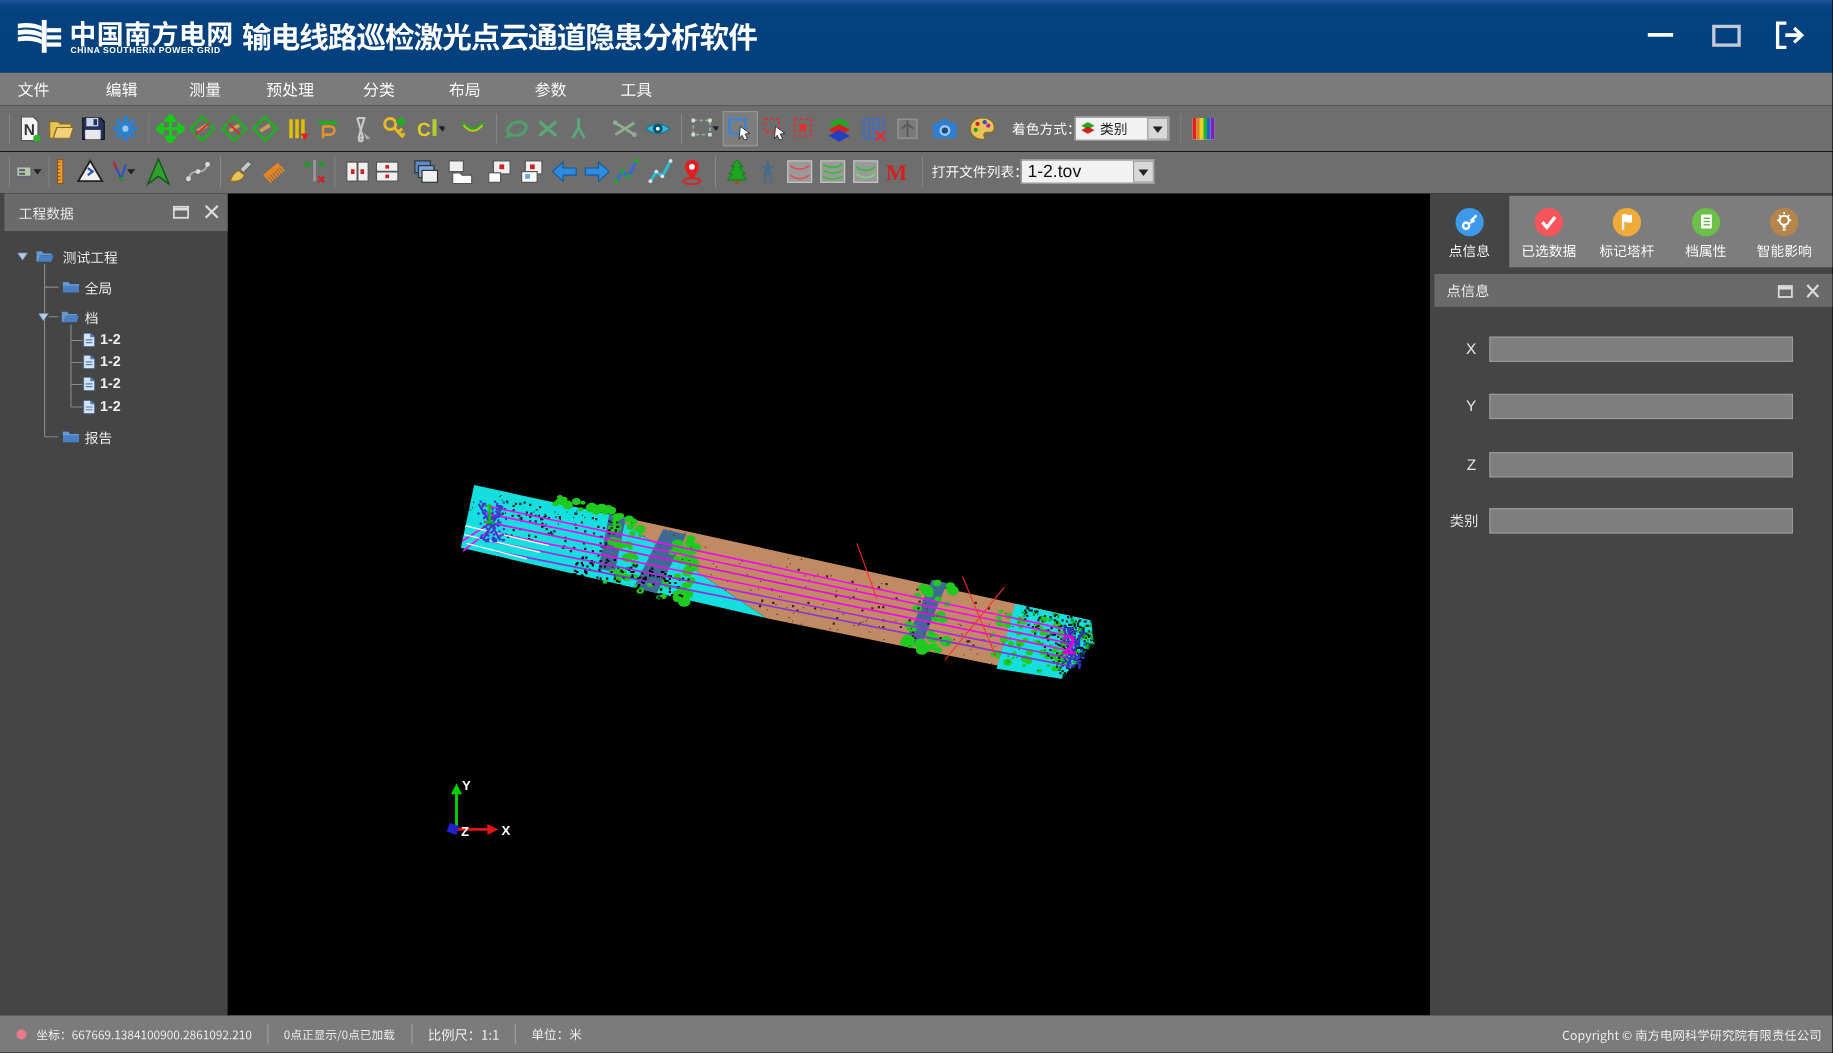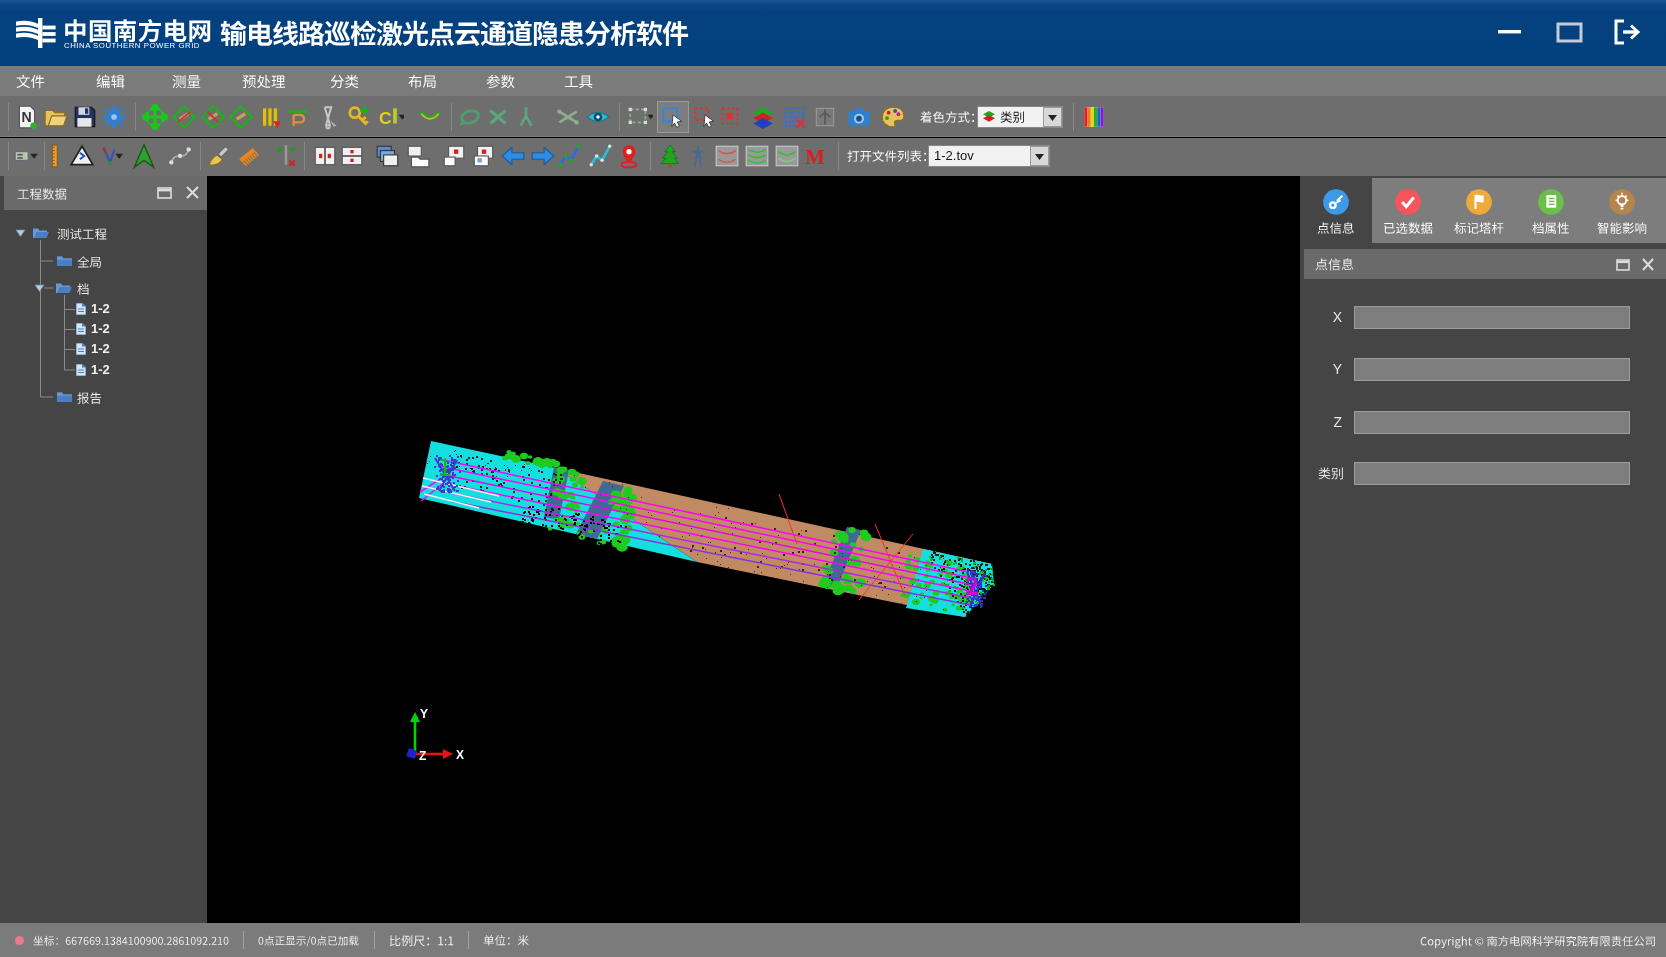--- a/index.html
+++ b/index.html
@@ -16,21 +16,21 @@
 <rect x="26.4" y="7.6" width="13.2" height="3.8"></rect>
 <rect x="26.4" y="14.1" width="13.2" height="3.8"></rect>
 <rect x="26.4" y="20.6" width="13.2" height="3.8"></rect>
 </g>
 </svg>
 <svg style="position:absolute;left:63px;top:13px;overflow:visible" width="151" height="37">
     <g transform="translate(0,27.0)">
       <path d="M10.6 -20.8V-16.6H2.2V-4.1H5.1V-5.5H10.6V2.2H13.7V-5.5H19.3V-4.3H22.4V-16.6H13.7V-20.8ZM5.1 -8.4V-13.7H10.6V-8.4ZM19.3 -8.4H13.7V-13.7H19.3Z M30.7 -5.6V-3.2H43.5V-5.6H41.8L43.0 -6.3C42.6 -6.9 41.9 -7.8 41.2 -8.5H42.5V-11.0H38.4V-13.3H43.1V-15.8H31.0V-13.3H35.7V-11.0H31.6V-8.5H35.7V-5.6ZM39.2 -7.7C39.7 -7.1 40.4 -6.2 40.8 -5.6H38.4V-8.5H40.7ZM26.8 -19.8V2.2H29.8V1.0H44.3V2.2H47.5V-19.8ZM29.8 -1.8V-17.2H44.3V-1.8Z M60.5 -20.7V-18.8H51.2V-16.0H60.5V-14.2H52.1V2.1H55.0V-11.5H59.7L57.5 -10.9C58.0 -10.1 58.5 -9.0 58.7 -8.3H56.6V-6.0H60.6V-4.4H56.0V-2.0H60.6V1.5H63.3V-2.0H68.1V-4.4H63.3V-6.0H67.5V-8.3H65.4C65.8 -9.0 66.4 -9.9 66.9 -10.8L64.4 -11.5C64.1 -10.5 63.4 -9.2 62.9 -8.3L63.1 -8.3H59.4L61.2 -8.9C60.9 -9.6 60.4 -10.7 59.8 -11.5H69.0V-0.8C69.0 -0.4 68.9 -0.3 68.4 -0.3C68.0 -0.3 66.5 -0.3 65.3 -0.4C65.7 0.3 66.1 1.4 66.3 2.1C68.2 2.1 69.7 2.1 70.7 1.7C71.7 1.3 72.0 0.6 72.0 -0.8V-14.2H63.7V-16.0H72.9V-18.8H63.7V-20.7Z M84.9 -20.0C85.4 -19.1 86.0 -17.8 86.4 -16.9H76.0V-14.0H82.2C82.0 -8.8 81.5 -3.3 75.6 -0.1C76.4 0.5 77.3 1.5 77.7 2.3C82.1 -0.2 84.0 -4.1 84.8 -8.2H92.6C92.2 -3.8 91.8 -1.7 91.1 -1.1C90.8 -0.9 90.5 -0.8 89.9 -0.8C89.2 -0.8 87.5 -0.8 85.8 -1.0C86.3 -0.2 86.8 1.1 86.8 1.9C88.5 2.0 90.1 2.0 91.1 1.9C92.2 1.8 93.0 1.5 93.7 0.7C94.7 -0.3 95.3 -3.1 95.7 -9.8C95.7 -10.2 95.8 -11.0 95.8 -11.0H85.2C85.3 -12.0 85.4 -13.0 85.5 -14.0H98.0V-16.9H87.9L89.6 -17.6C89.2 -18.6 88.4 -20.0 87.8 -21.1Z M110.1 -9.3V-7.1H105.4V-9.3ZM113.3 -9.3H118.1V-7.1H113.3ZM110.1 -12.0H105.4V-14.4H110.1ZM113.3 -12.0V-14.4H118.1V-12.0ZM102.3 -17.3V-2.7H105.4V-4.2H110.1V-2.9C110.1 0.9 111.1 1.9 114.4 1.9C115.2 1.9 118.3 1.9 119.2 1.9C122.1 1.9 123.0 0.5 123.5 -3.4C122.8 -3.5 121.8 -3.9 121.1 -4.3V-17.3H113.3V-20.7H110.1V-17.3ZM120.5 -4.2C120.3 -1.7 120.0 -1.1 118.8 -1.1C118.2 -1.1 115.5 -1.1 114.8 -1.1C113.4 -1.1 113.3 -1.3 113.3 -2.8V-4.2Z M132.3 -8.4C131.6 -6.2 130.6 -4.3 129.3 -2.8V-12.0C130.3 -10.9 131.3 -9.6 132.3 -8.4ZM126.4 -19.5V2.2H129.3V-1.9C129.9 -1.5 130.7 -1.0 131.0 -0.7C132.3 -2.1 133.3 -3.9 134.2 -5.9C134.7 -5.2 135.2 -4.5 135.6 -3.9L137.3 -5.9C136.8 -6.8 136.0 -7.8 135.1 -8.9C135.7 -10.9 136.1 -13.0 136.4 -15.3L133.8 -15.6C133.6 -14.1 133.4 -12.7 133.1 -11.3C132.3 -12.2 131.5 -13.2 130.7 -14.0L129.3 -12.4V-16.7H144.2V-1.4C144.2 -0.9 144.0 -0.8 143.5 -0.7C143.0 -0.7 141.2 -0.7 139.7 -0.8C140.1 -0.0 140.6 1.3 140.8 2.1C143.1 2.2 144.7 2.1 145.7 1.6C146.8 1.1 147.2 0.3 147.2 -1.3V-19.5ZM136.0 -12.2C137.0 -11.1 138.1 -9.8 139.1 -8.5C138.2 -5.8 137.0 -3.6 135.3 -2.1C136.0 -1.7 137.1 -0.9 137.6 -0.5C139.0 -1.9 140.0 -3.7 140.9 -5.8C141.5 -4.9 141.9 -4.0 142.3 -3.3L144.2 -5.1C143.7 -6.2 142.9 -7.5 141.9 -8.9C142.4 -10.9 142.8 -13.0 143.1 -15.3L140.5 -15.6C140.4 -14.2 140.1 -12.8 139.9 -11.5C139.2 -12.3 138.5 -13.1 137.8 -13.8Z" fill="#fff"></path>
     </g>
   </svg>
-<div class="abs" style="left:64px;top:41px;width:150px;font-size:7.8px;font-weight:normal;color:#fff;letter-spacing:0.52px;white-space:nowrap">CHINA SOUTHERN POWER GRID</div>
+<div class="abs" style="left:64px;top:41px;width:150px;font-size:7.8px;font-weight:bold;color:#fff;letter-spacing:0.52px;white-space:nowrap">CHINA SOUTHERN POWER GRID</div>
 <svg style="position:absolute;left:220px;top:14px;overflow:visible" width="470" height="40">
     <g transform="translate(0,29.7)">
       <path d="M19.5 -12.0V-2.1H21.9V-12.0ZM23.0 -13.0V-0.8C23.0 -0.5 22.9 -0.4 22.5 -0.4C22.2 -0.4 21.0 -0.4 19.8 -0.4C20.2 0.3 20.5 1.4 20.6 2.1C22.3 2.1 23.5 2.1 24.4 1.7C25.2 1.3 25.4 0.5 25.4 -0.8V-13.0ZM17.7 -23.1C16.0 -20.7 13.0 -18.5 10.0 -17.1V-20.0H6.4C6.5 -20.8 6.7 -21.7 6.8 -22.5L3.8 -22.9C3.8 -21.9 3.6 -20.9 3.5 -20.0H0.9V-17.0H3.0C2.6 -15.1 2.2 -13.6 2.0 -13.0C1.6 -11.8 1.3 -11.0 0.8 -10.9C1.1 -10.2 1.6 -8.8 1.7 -8.3C1.9 -8.5 2.9 -8.7 3.7 -8.7H5.5V-5.8C3.7 -5.5 2.1 -5.2 0.9 -5.0L1.5 -2.0L5.5 -2.9V2.3H8.2V-3.5L10.2 -4.0L9.9 -6.7L8.2 -6.3V-8.7H9.9V-11.6H8.2V-15.3H5.5V-11.6H4.1C4.6 -13.2 5.2 -15.1 5.7 -17.0H9.9L9.1 -16.7C9.9 -16.0 10.7 -15.0 11.1 -14.2L12.5 -15.0V-14.0H23.3V-15.1L24.8 -14.3C25.1 -15.2 26.0 -16.1 26.7 -16.8C24.1 -17.9 21.8 -19.2 19.8 -21.2L20.3 -22.0ZM14.9 -16.5C16.0 -17.3 17.1 -18.3 18.1 -19.3C19.1 -18.2 20.1 -17.3 21.2 -16.5ZM16.1 -10.3V-8.9H13.4V-10.3ZM10.9 -12.7V2.3H13.4V-2.9H16.1V-0.6C16.1 -0.3 16.0 -0.2 15.8 -0.2C15.5 -0.2 14.8 -0.2 14.1 -0.3C14.5 0.4 14.8 1.5 14.8 2.3C16.1 2.3 17.0 2.2 17.7 1.8C18.4 1.4 18.6 0.6 18.6 -0.5V-12.7ZM13.4 -6.6H16.1V-5.2H13.4Z M37.6 -10.3V-7.8H32.3V-10.3ZM41.1 -10.3H46.4V-7.8H41.1ZM37.6 -13.3H32.3V-15.9H37.6ZM41.1 -13.3V-15.9H46.4V-13.3ZM29.0 -19.0V-3.0H32.3V-4.6H37.6V-3.2C37.6 1.0 38.6 2.1 42.4 2.1C43.2 2.1 46.7 2.1 47.5 2.1C50.8 2.1 51.8 0.5 52.3 -3.7C51.5 -3.9 50.5 -4.3 49.7 -4.8V-19.0H41.1V-22.8H37.6V-19.0ZM49.1 -4.6C48.8 -1.9 48.5 -1.2 47.2 -1.2C46.5 -1.2 43.5 -1.2 42.7 -1.2C41.3 -1.2 41.1 -1.4 41.1 -3.1V-4.6Z M53.3 -1.9 53.9 1.2C56.6 0.3 59.9 -0.9 63.0 -2.0L62.5 -4.7C59.1 -3.6 55.6 -2.5 53.3 -1.9ZM71.1 -21.0C72.2 -20.2 73.7 -19.1 74.4 -18.4L76.4 -20.3C75.6 -21.0 74.1 -22.1 73.0 -22.7ZM54.0 -11.2C54.4 -11.4 55.1 -11.5 57.5 -11.8C56.6 -10.6 55.8 -9.6 55.3 -9.2C54.5 -8.2 53.9 -7.6 53.2 -7.4C53.5 -6.6 54.0 -5.2 54.2 -4.6C54.9 -5.0 56.0 -5.3 62.6 -6.6C62.5 -7.2 62.6 -8.5 62.7 -9.3L58.4 -8.6C60.3 -10.7 62.0 -13.3 63.5 -15.8L60.9 -17.5C60.4 -16.5 59.9 -15.5 59.3 -14.6L57.0 -14.4C58.5 -16.5 60.0 -19.0 61.0 -21.4L58.0 -22.9C57.0 -19.8 55.2 -16.6 54.6 -15.7C54.0 -14.8 53.5 -14.3 53.0 -14.1C53.3 -13.3 53.8 -11.8 54.0 -11.2ZM75.3 -9.5C74.5 -8.2 73.4 -7.0 72.2 -6.0C72.0 -7.0 71.8 -8.2 71.5 -9.5L77.8 -10.6L77.2 -13.4L71.2 -12.3L70.9 -14.9L77.1 -15.8L76.5 -18.7L70.7 -17.8C70.7 -19.5 70.6 -21.3 70.7 -23.0H67.4C67.4 -21.1 67.5 -19.2 67.6 -17.3L63.7 -16.7L64.2 -13.8L67.8 -14.4L68.0 -11.8L63.1 -10.9L63.6 -8.0L68.4 -8.9C68.7 -7.1 69.1 -5.4 69.5 -3.9C67.3 -2.5 64.8 -1.4 62.1 -0.6C62.9 0.1 63.7 1.2 64.1 2.1C66.4 1.2 68.6 0.2 70.6 -1.1C71.7 1.1 73.0 2.4 74.8 2.4C76.9 2.4 77.8 1.5 78.3 -1.8C77.6 -2.2 76.7 -2.8 76.0 -3.6C75.9 -1.4 75.7 -0.7 75.1 -0.7C74.5 -0.7 73.8 -1.5 73.2 -2.9C75.1 -4.5 76.7 -6.2 78.0 -8.3Z M82.9 -19.2H86.5V-15.7H82.9ZM78.7 -1.7 79.3 1.4C82.3 0.7 86.4 -0.3 90.3 -1.2L89.9 -4.1L86.7 -3.4V-7.0H89.7V-7.7C90.1 -7.2 90.5 -6.6 90.7 -6.2L91.4 -6.5V2.3H94.3V1.4H99.4V2.3H102.5V-6.6L102.6 -6.6C103.0 -7.4 104.0 -8.7 104.6 -9.3C102.4 -10.0 100.6 -11.1 99.0 -12.3C100.7 -14.3 101.9 -16.8 102.8 -19.6L100.7 -20.5L100.1 -20.4H96.4C96.6 -21.0 96.8 -21.6 97.0 -22.2L94.0 -22.9C93.1 -20.0 91.4 -17.1 89.4 -15.2V-21.9H80.1V-13.0H83.9V-2.8L82.5 -2.5V-11.0H79.9V-1.9ZM94.3 -1.4V-4.9H99.4V-1.4ZM98.8 -17.6C98.2 -16.5 97.6 -15.4 96.8 -14.4C96.0 -15.4 95.4 -16.3 94.8 -17.3L95.1 -17.6ZM93.6 -7.7C94.8 -8.4 95.9 -9.2 97.0 -10.1C98.0 -9.2 99.1 -8.4 100.3 -7.7ZM94.9 -12.3C93.4 -10.9 91.6 -9.7 89.7 -8.9V-9.8H86.7V-13.0H89.4V-14.7C90.2 -14.2 91.2 -13.3 91.6 -12.8C92.2 -13.4 92.7 -14.0 93.2 -14.7C93.7 -13.9 94.3 -13.1 94.9 -12.3Z M105.2 -21.2C106.7 -19.6 108.5 -17.5 109.2 -16.1L112.0 -18.0C111.2 -19.4 109.3 -21.4 107.8 -22.8ZM115.1 -22.5C114.4 -20.0 113.1 -16.1 111.8 -13.0C113.7 -9.3 115.2 -5.2 115.9 -2.4L119.1 -3.7C118.4 -6.1 116.7 -9.8 115.0 -13.0C116.2 -15.7 117.3 -18.4 118.3 -21.7ZM120.4 -22.5C119.7 -20.0 118.2 -16.1 116.8 -13.0C118.8 -9.3 120.6 -5.2 121.3 -2.5L124.5 -3.7C123.7 -6.2 121.9 -9.9 120.1 -13.0C121.3 -15.7 122.5 -18.3 123.6 -21.7ZM125.9 -22.5C125.1 -20.0 123.4 -16.1 121.9 -13.0C124.1 -9.3 126.0 -5.2 126.8 -2.4L130.0 -3.8C129.1 -6.2 127.2 -9.9 125.2 -13.0C126.5 -15.7 128.0 -18.3 129.1 -21.7ZM111.2 -13.2H104.9V-10.1H107.9V-3.7C106.8 -3.1 105.5 -2.1 104.4 -0.9L106.6 2.4C107.6 0.8 108.8 -1.1 109.6 -1.1C110.2 -1.1 111.2 -0.2 112.4 0.5C114.4 1.6 116.7 1.9 120.2 1.9C123.0 1.9 127.5 1.7 129.3 1.6C129.4 0.7 129.9 -1.0 130.3 -2.0C127.6 -1.5 123.2 -1.3 120.3 -1.3C117.3 -1.3 114.7 -1.5 112.9 -2.5C112.2 -2.9 111.6 -3.3 111.2 -3.6Z M140.6 -9.4C141.2 -7.3 141.9 -4.6 142.0 -2.9L144.7 -3.6C144.4 -5.3 143.8 -8.0 143.1 -10.0ZM145.7 -10.2C146.2 -8.2 146.6 -5.5 146.8 -3.8L149.4 -4.2C149.2 -5.9 148.7 -8.5 148.2 -10.5ZM146.4 -23.2C144.8 -20.2 142.1 -17.3 139.3 -15.3V-18.1H137.2V-22.9H134.2V-18.1H131.0V-15.1H134.0C133.3 -12.0 132.1 -8.5 130.7 -6.5C131.2 -5.6 131.9 -4.2 132.2 -3.2C132.9 -4.4 133.6 -6.0 134.2 -7.9V2.4H137.2V-10.2C137.6 -9.2 138.1 -8.2 138.4 -7.5L140.2 -9.6C139.8 -10.3 137.9 -13.2 137.2 -14.1V-15.1H139.0L138.0 -14.4C138.6 -13.8 139.5 -12.4 139.9 -11.8C140.8 -12.4 141.7 -13.1 142.6 -14.0V-12.0H152.2V-14.1C153.1 -13.4 154.1 -12.8 155.0 -12.2C155.3 -13.1 155.9 -14.5 156.5 -15.3C153.8 -16.7 150.7 -19.1 148.7 -21.3L149.2 -22.2ZM147.0 -18.8C148.3 -17.4 149.9 -16.0 151.5 -14.7H143.4C144.7 -16.0 145.9 -17.4 147.0 -18.8ZM139.3 -1.5V1.3H155.4V-1.5H151.3C152.6 -3.9 154.0 -7.1 155.1 -9.9L152.2 -10.5C151.4 -7.8 150.0 -4.0 148.7 -1.5Z M166.0 -14.7H169.6V-13.4H166.0ZM166.0 -18.1H169.6V-16.8H166.0ZM157.4 -20.9C158.7 -19.8 160.4 -18.3 161.2 -17.3L163.1 -19.3C162.3 -20.3 160.5 -21.7 159.2 -22.6ZM156.6 -13.3C157.9 -12.4 159.6 -11.1 160.3 -10.3L162.2 -12.4C161.4 -13.2 159.6 -14.4 158.4 -15.2ZM157.0 0.5 159.6 2.1C160.7 -0.5 161.8 -3.6 162.7 -6.3L160.4 -7.9C159.4 -4.9 158.0 -1.5 157.0 0.5ZM165.7 -10.7 166.2 -9.5H162.7V-6.9H164.9V-6.3C164.9 -4.5 164.5 -1.7 161.4 0.5C162.0 1.0 163.1 1.8 163.5 2.4C165.8 0.8 166.8 -1.2 167.3 -3.1H169.4C169.3 -1.5 169.1 -0.8 169.0 -0.6C168.8 -0.4 168.6 -0.4 168.3 -0.4C168.0 -0.4 167.4 -0.4 166.6 -0.4C167.0 0.2 167.3 1.3 167.3 2.1C168.3 2.1 169.3 2.1 169.8 2.0C170.5 1.9 171.0 1.7 171.4 1.2C171.9 0.6 172.1 -1.1 172.2 -4.7C172.3 -5.0 172.3 -5.7 172.3 -5.7H167.6V-6.2V-6.9H172.9V-9.5H169.3C169.1 -10.1 168.8 -10.7 168.5 -11.2H172.0C172.6 -10.6 173.2 -9.8 173.5 -9.4C173.8 -9.8 174.0 -10.2 174.2 -10.7C174.6 -8.6 175.2 -6.4 176.0 -4.3C175.0 -2.3 173.7 -0.7 172.0 0.5C172.6 1.0 173.6 2.0 174.0 2.5C175.4 1.4 176.4 0.1 177.4 -1.4C178.2 0.0 179.2 1.3 180.4 2.3C180.8 1.6 181.8 0.3 182.4 -0.2C180.9 -1.3 179.8 -2.7 178.8 -4.4C180.0 -7.4 180.7 -10.9 181.1 -15.1H182.1V-18.0H176.8C177.1 -19.5 177.4 -21.0 177.6 -22.5L174.7 -22.9C174.3 -19.5 173.6 -16.0 172.4 -13.4V-20.4H169.1L169.9 -22.6L166.5 -22.9C166.4 -22.2 166.2 -21.2 166.0 -20.4H163.5V-11.2H168.0ZM178.5 -15.1C178.2 -12.5 177.9 -10.1 177.3 -8.0C176.6 -10.2 176.1 -12.5 175.8 -14.6L176.0 -15.1Z M185.3 -20.7C186.5 -18.5 187.7 -15.7 188.1 -14.0L191.2 -15.3C190.8 -17.1 189.4 -19.7 188.2 -21.8ZM202.8 -22.0C202.1 -19.8 200.8 -17.0 199.7 -15.2L202.5 -14.1C203.6 -15.8 205.0 -18.4 206.2 -20.8ZM193.7 -22.9V-13.0H183.3V-10.0H189.9C189.6 -5.5 188.9 -2.2 182.6 -0.4C183.3 0.3 184.2 1.6 184.6 2.5C191.7 0.1 192.9 -4.3 193.4 -10.0H197.3V-1.8C197.3 1.3 198.0 2.3 201.1 2.3C201.7 2.3 203.7 2.3 204.3 2.3C207.0 2.3 207.8 1.1 208.2 -3.7C207.3 -3.9 205.9 -4.5 205.2 -5.0C205.1 -1.3 204.9 -0.7 204.0 -0.7C203.5 -0.7 202.0 -0.7 201.5 -0.7C200.7 -0.7 200.5 -0.9 200.5 -1.8V-10.0H207.7V-13.0H197.0V-22.9Z M215.2 -12.0H227.6V-8.5H215.2ZM216.6 -3.5C217.0 -1.6 217.2 0.8 217.2 2.2L220.4 1.8C220.4 0.4 220.1 -1.9 219.7 -3.8ZM222.2 -3.4C223.0 -1.7 223.8 0.7 224.0 2.1L227.2 1.3C226.9 -0.1 226.0 -2.4 225.1 -4.1ZM227.7 -3.6C229.0 -1.8 230.4 0.7 231.0 2.2L234.1 1.0C233.5 -0.6 231.9 -2.9 230.6 -4.6ZM212.2 -4.4C211.4 -2.5 210.1 -0.3 208.8 0.9L211.8 2.3C213.2 0.9 214.5 -1.5 215.3 -3.6ZM212.1 -15.0V-5.5H230.9V-15.0H223.0V-17.5H232.7V-20.5H223.0V-22.9H219.7V-15.0Z M238.4 -21.2V-17.8H256.9V-21.2ZM237.6 1.5C239.1 0.9 241.0 0.8 254.7 -0.2C255.3 0.8 255.8 1.8 256.2 2.6L259.4 0.7C258.0 -1.8 255.4 -5.7 253.2 -8.7L250.2 -7.1C251.0 -6.0 251.9 -4.7 252.7 -3.3L241.9 -2.7C243.8 -4.9 245.7 -7.5 247.3 -10.2H259.7V-13.6H235.3V-10.2H242.7C241.1 -7.3 239.3 -4.8 238.6 -4.0C237.7 -2.9 237.2 -2.3 236.4 -2.2C236.8 -1.1 237.4 0.7 237.6 1.5Z M261.2 -20.0C262.8 -18.6 265.0 -16.7 266.0 -15.4L268.3 -17.6C267.2 -18.8 265.0 -20.7 263.4 -22.0ZM267.4 -12.6H260.9V-9.6H264.3V-3.2C263.1 -2.6 261.9 -1.6 260.7 -0.4L262.6 2.3C263.8 0.6 265.1 -1.0 266.0 -1.0C266.5 -1.0 267.4 -0.1 268.5 0.5C270.4 1.6 272.6 1.9 276.0 1.9C278.8 1.9 283.4 1.7 285.5 1.6C285.5 0.8 286.0 -0.7 286.3 -1.5C283.5 -1.1 279.0 -0.9 276.1 -0.9C273.1 -0.9 270.7 -1.1 268.9 -2.1C268.3 -2.5 267.8 -2.8 267.4 -3.1ZM270.0 -22.1V-19.6H279.6C278.9 -19.1 278.2 -18.6 277.4 -18.1C276.2 -18.7 274.9 -19.1 273.9 -19.5L271.8 -17.8C273.0 -17.3 274.3 -16.7 275.6 -16.1H269.7V-2.2H272.8V-6.2H275.9V-2.3H278.8V-6.2H282.0V-5.0C282.0 -4.7 281.9 -4.6 281.6 -4.6C281.3 -4.6 280.3 -4.6 279.5 -4.6C279.8 -3.9 280.2 -2.9 280.3 -2.1C281.9 -2.1 283.1 -2.1 283.9 -2.5C284.8 -3.0 285.1 -3.6 285.1 -5.0V-16.1H281.4L281.5 -16.2L280.1 -16.9C281.9 -18.0 283.6 -19.4 285.0 -20.7L283.1 -22.2L282.4 -22.1ZM282.0 -13.8V-12.4H278.8V-13.8ZM272.8 -10.1H275.9V-8.6H272.8ZM272.8 -12.4V-13.8H275.9V-12.4ZM282.0 -10.1V-8.6H278.8V-10.1Z M287.2 -20.3C288.6 -18.9 290.3 -17.0 290.9 -15.7L293.6 -17.5C292.8 -18.8 291.1 -20.6 289.7 -22.0ZM299.3 -9.7H306.6V-8.2H299.3ZM299.3 -6.2H306.6V-4.7H299.3ZM299.3 -13.2H306.6V-11.7H299.3ZM296.2 -15.5V-2.4H309.8V-15.5H303.6L304.4 -17.1H311.7V-19.7H307.4L309.0 -22.1L305.9 -22.9C305.5 -22.0 304.8 -20.7 304.1 -19.7H299.9L301.3 -20.3C301.0 -21.1 300.1 -22.3 299.5 -23.2L296.8 -22.0C297.2 -21.3 297.8 -20.4 298.1 -19.7H294.4V-17.1H301.0L300.6 -15.5ZM293.5 -13.3H287.2V-10.3H290.4V-2.9C289.2 -2.3 287.9 -1.4 286.7 -0.2L288.6 2.5C289.9 1.0 291.2 -0.6 292.2 -0.6C292.9 -0.6 293.7 0.1 295.0 0.8C297.0 1.8 299.4 2.1 302.6 2.1C305.3 2.1 309.6 1.9 311.4 1.8C311.5 0.9 311.9 -0.5 312.3 -1.3C309.7 -0.9 305.5 -0.7 302.7 -0.7C299.8 -0.7 297.3 -0.9 295.5 -1.8C294.7 -2.2 294.1 -2.6 293.5 -2.9Z M322.2 -4.8C321.7 -3.2 321.0 -1.2 320.2 0.1L322.6 1.6C323.5 0.1 324.2 -2.1 324.6 -3.8ZM326.1 -22.7C325.2 -21.0 323.6 -18.9 321.6 -17.3C322.0 -17.1 322.5 -16.6 322.9 -16.1V-13.9H333.7V-12.5H323.5V-10.2H333.7V-8.7H322.9V-6.3H328.2L327.0 -5.3C328.3 -4.2 330.0 -2.6 330.8 -1.7L332.8 -3.5C332.1 -4.3 330.8 -5.4 329.6 -6.3H336.7V-16.3H332.7C333.6 -17.4 334.5 -18.6 335.2 -19.7L333.2 -20.9L332.8 -20.8H328.2L329.1 -22.2ZM324.6 -16.3C325.3 -17.0 326.0 -17.7 326.6 -18.4H331.1C330.6 -17.7 330.0 -16.9 329.4 -16.3ZM333.2 -4.1C333.7 -3.3 334.2 -2.3 334.6 -1.4C333.8 -1.5 332.8 -1.9 332.3 -2.3C332.2 -0.8 332.1 -0.6 331.4 -0.6C330.8 -0.6 329.1 -0.6 328.8 -0.6C327.8 -0.6 327.7 -0.7 327.7 -1.3V-4.6H324.9V-1.3C324.9 1.2 325.5 2.0 328.4 2.0C329.0 2.0 331.1 2.0 331.7 2.0C333.6 2.0 334.5 1.4 334.8 -0.9C335.1 -0.1 335.4 0.7 335.6 1.3L338.2 0.3C337.8 -1.2 336.7 -3.4 335.7 -5.0ZM313.9 -21.8V2.4H316.8V-18.9H319.0C318.6 -17.1 318.0 -14.7 317.5 -13.0C319.0 -11.2 319.3 -9.5 319.3 -8.2C319.3 -7.5 319.2 -6.9 318.9 -6.7C318.7 -6.5 318.4 -6.5 318.1 -6.5C317.8 -6.5 317.5 -6.5 317.0 -6.5C317.4 -5.7 317.6 -4.5 317.7 -3.7C318.3 -3.7 318.9 -3.7 319.4 -3.8C320.0 -3.9 320.5 -4.0 321.0 -4.3C321.8 -5.0 322.2 -6.1 322.2 -7.8C322.2 -9.4 321.9 -11.2 320.2 -13.3C321.0 -15.4 321.9 -18.4 322.6 -20.7L320.5 -21.9L320.0 -21.8Z M357.3 -4.2C358.7 -2.5 360.2 -0.2 360.8 1.3L363.9 -0.2C363.2 -1.7 361.5 -3.9 360.1 -5.5ZM342.0 -5.1C341.4 -3.4 340.2 -1.5 338.9 -0.3L341.8 1.4C343.1 0.0 344.2 -2.1 344.9 -3.9ZM345.3 -18.8H349.9V-17.2H345.3ZM353.4 -18.8H357.7V-17.2H353.4ZM341.0 -13.7V-7.3H349.9V-6.1L348.6 -4.8H345.2V-1.6C345.2 1.1 346.2 2.0 349.8 2.0C350.5 2.0 353.7 2.0 354.4 2.0C357.2 2.0 358.1 1.2 358.5 -2.2C357.6 -2.4 356.3 -2.9 355.6 -3.3C355.4 -1.1 355.2 -0.8 354.1 -0.8C353.3 -0.8 350.8 -0.8 350.2 -0.8C348.8 -0.8 348.6 -0.9 348.6 -1.6V-4.8C350.3 -3.9 352.4 -2.6 353.4 -1.6L355.4 -3.7C354.6 -4.4 353.2 -5.2 351.9 -6.0H353.4V-7.3H362.2V-13.7H353.4V-14.9H361.2V-21.1H353.4V-22.9H349.9V-21.1H342.0V-14.9H349.9V-13.7ZM344.3 -11.4H349.9V-9.6H344.3ZM353.4 -11.4H358.6V-9.6H353.4Z M382.6 -22.7 379.6 -21.5C381.0 -18.6 383.0 -15.5 385.0 -13.0H370.7C372.7 -15.5 374.5 -18.5 375.8 -21.6L372.3 -22.6C370.8 -18.5 368.0 -14.7 364.9 -12.4C365.6 -11.9 367.0 -10.6 367.6 -9.9C368.2 -10.3 368.7 -10.9 369.3 -11.4V-9.8H373.6C373.0 -5.9 371.6 -2.3 365.5 -0.4C366.3 0.3 367.2 1.6 367.6 2.5C374.6 -0.1 376.3 -4.7 377.0 -9.8H382.7C382.5 -4.3 382.2 -2.0 381.6 -1.4C381.3 -1.1 381.0 -1.0 380.6 -1.0C379.9 -1.0 378.5 -1.0 377.0 -1.2C377.6 -0.2 378.0 1.1 378.0 2.1C379.6 2.2 381.2 2.2 382.1 2.0C383.2 1.9 383.9 1.6 384.6 0.8C385.5 -0.4 385.9 -3.6 386.1 -11.6V-11.7C386.7 -11.1 387.2 -10.6 387.7 -10.1C388.2 -11.0 389.5 -12.3 390.3 -12.9C387.5 -15.2 384.2 -19.2 382.6 -22.7Z M402.9 -20.0V-11.9C402.9 -8.1 402.6 -2.9 400.2 0.7C400.9 1.0 402.3 1.9 402.9 2.3C405.2 -1.2 405.8 -6.6 405.9 -10.8H409.5V2.4H412.7V-10.8H416.2V-13.8H405.9V-17.6C409.0 -18.2 412.2 -19.0 414.7 -20.1L412.0 -22.7C409.8 -21.6 406.2 -20.6 402.9 -20.0ZM394.9 -22.9V-17.4H391.3V-14.3H394.6C393.8 -11.1 392.2 -7.4 390.5 -5.3C391.1 -4.5 391.8 -3.2 392.1 -2.2C393.2 -3.7 394.1 -5.8 394.9 -8.1V2.4H398.0V-9.2C398.7 -8.0 399.4 -6.8 399.7 -5.9L401.6 -8.5C401.1 -9.2 399.0 -12.1 398.0 -13.3V-14.3H401.8V-17.4H398.0V-22.9Z M431.4 -22.9C430.9 -18.8 429.9 -14.8 428.0 -12.4C428.7 -12.0 430.1 -11.0 430.6 -10.6C431.7 -12.0 432.5 -14.0 433.2 -16.2H438.7C438.4 -14.5 438.1 -12.8 437.8 -11.6L440.4 -11.0C441.0 -13.0 441.7 -16.0 442.2 -18.7L440.0 -19.2L439.5 -19.1H433.9C434.1 -20.2 434.3 -21.4 434.5 -22.5ZM433.4 -13.7V-12.5C433.4 -9.0 433.0 -3.7 427.7 0.3C428.5 0.8 429.6 1.8 430.1 2.5C432.7 0.5 434.2 -1.9 435.1 -4.2C436.3 -1.3 437.9 1.0 440.4 2.4C440.8 1.6 441.8 0.3 442.5 -0.3C439.2 -1.9 437.3 -5.5 436.4 -9.7C436.5 -10.7 436.5 -11.6 436.5 -12.4V-13.7ZM418.2 -8.4C418.5 -8.6 419.5 -8.8 420.5 -8.8H423.0V-5.9C420.6 -5.6 418.4 -5.3 416.7 -5.1L417.4 -1.8L423.0 -2.7V2.3H425.9V-3.2L429.0 -3.8L428.9 -6.7L425.9 -6.3V-8.8H428.6L428.6 -11.7H425.9V-15.4H423.0V-11.7H421.2C421.9 -13.3 422.6 -15.1 423.3 -17.0H428.9V-20.0H424.2L424.8 -22.3L421.7 -22.9C421.5 -21.9 421.3 -21.0 421.0 -20.0H417.1V-17.0H420.2C419.6 -15.2 419.1 -13.8 418.8 -13.2C418.3 -12.0 417.8 -11.3 417.2 -11.1C417.6 -10.4 418.1 -9.0 418.2 -8.4Z M450.5 -9.9V-6.7H457.8V2.4H461.1V-6.7H468.1V-9.9H461.1V-14.5H466.8V-17.7H461.1V-22.6H457.8V-17.7H455.6C455.9 -18.7 456.2 -19.8 456.4 -20.8L453.3 -21.4C452.7 -18.1 451.5 -14.7 450.1 -12.6C450.9 -12.2 452.2 -11.5 452.9 -11.0C453.5 -12.0 454.0 -13.2 454.6 -14.5H457.8V-9.9ZM448.5 -22.8C447.2 -19.0 444.9 -15.1 442.5 -12.7C443.1 -11.9 443.9 -10.1 444.2 -9.3C444.8 -9.9 445.3 -10.6 445.9 -11.3V2.4H448.9V-16.1C450.0 -18.0 450.9 -19.9 451.6 -21.9Z" fill="#fff"></path>
     </g>
   </svg>
 <svg class="abs" style="left:1490px;top:14px" width="166" height="38" viewBox="0 0 166 38">
 <rect x="8" y="16" width="23" height="3.4" fill="#fff"></rect>
 <rect x="68" y="10" width="23" height="17" fill="none" stroke="#c3cbd9" stroke-width="3"></rect>
 <g stroke="#fff" stroke-width="3" fill="none">
 <path d="M134 7 h-8 v22 h8"></path>
@@ -465,21 +465,21 @@
 <div class="abs" style="left:200px;top:142px;width:1px;height:28px;background:#575757;border-right:1px solid #8a8a8a"></div>
 <div class="abs" style="left:304px;top:142px;width:1px;height:28px;background:#575757;border-right:1px solid #8a8a8a"></div>
 <div class="abs" style="left:650px;top:142px;width:1px;height:28px;background:#575757;border-right:1px solid #8a8a8a"></div>
 <div class="abs" style="left:838px;top:142px;width:1px;height:28px;background:#575757;border-right:1px solid #8a8a8a"></div>
 <svg style="position:absolute;left:847px;top:147px;overflow:visible" width="90" height="19">
     <g transform="translate(0,13.8)">
       <path d="M2.5 -10.5V-8.0H0.6V-7.1H2.5V-4.4C1.7 -4.2 1.1 -4.0 0.5 -3.9L0.8 -3.0L2.5 -3.5V-0.2C2.5 -0.1 2.4 -0.0 2.2 -0.0C2.1 0.0 1.5 0.0 0.9 -0.0C1.1 0.2 1.2 0.6 1.2 0.9C2.1 0.9 2.6 0.9 3.0 0.7C3.3 0.6 3.4 0.3 3.4 -0.2V-3.7L5.3 -4.3L5.2 -5.2L3.4 -4.7V-7.1H5.2V-8.0H3.4V-10.5ZM5.2 -9.5V-8.5H8.8V-0.4C8.8 -0.2 8.7 -0.1 8.5 -0.1C8.2 -0.1 7.3 -0.1 6.4 -0.1C6.5 0.2 6.7 0.7 6.7 0.9C7.9 0.9 8.7 0.9 9.2 0.8C9.6 0.6 9.8 0.3 9.8 -0.4V-8.5H12.0V-9.5Z M20.6 -8.8V-5.2H17.1V-5.8V-8.8ZM13.2 -5.2V-4.3H16.1C15.9 -2.6 15.3 -0.9 13.2 0.4C13.4 0.5 13.8 0.8 13.9 1.1C16.2 -0.4 16.9 -2.4 17.1 -4.3H20.6V1.0H21.6V-4.3H24.4V-5.2H21.6V-8.8H24.0V-9.7H13.6V-8.8H16.2V-5.8L16.1 -5.2Z M30.3 -10.3C30.7 -9.7 31.1 -8.8 31.2 -8.3L32.2 -8.7C32.1 -9.2 31.6 -10.0 31.3 -10.6ZM25.6 -8.3V-7.4H27.6C28.3 -5.5 29.3 -3.8 30.6 -2.5C29.2 -1.4 27.5 -0.5 25.4 0.1C25.6 0.3 25.9 0.8 26.0 1.0C28.1 0.3 29.9 -0.6 31.3 -1.8C32.7 -0.6 34.4 0.4 36.4 0.9C36.6 0.7 36.9 0.2 37.1 0.1C35.1 -0.5 33.4 -1.3 32.0 -2.5C33.3 -3.8 34.2 -5.4 35.0 -7.4H36.9V-8.3ZM31.3 -3.2C30.1 -4.4 29.2 -5.8 28.6 -7.4H33.9C33.3 -5.7 32.4 -4.3 31.3 -3.2Z M41.5 -4.3V-3.4H45.0V1.0H46.0V-3.4H49.4V-4.3H46.0V-7.0H48.9V-7.9H46.0V-10.4H45.0V-7.9H43.4C43.5 -8.5 43.7 -9.1 43.8 -9.7L42.9 -9.9C42.6 -8.2 42.1 -6.6 41.4 -5.6C41.6 -5.5 42.0 -5.2 42.2 -5.1C42.5 -5.6 42.8 -6.3 43.1 -7.0H45.0V-4.3ZM40.9 -10.5C40.2 -8.6 39.1 -6.7 37.9 -5.5C38.1 -5.2 38.3 -4.8 38.4 -4.5C38.8 -5.0 39.2 -5.5 39.6 -6.0V1.0H40.5V-7.5C41.0 -8.3 41.4 -9.3 41.7 -10.2Z M58.0 -9.1V-2.1H59.0V-9.1ZM60.6 -10.4V-0.2C60.6 -0.0 60.5 0.1 60.3 0.1C60.1 0.1 59.5 0.1 58.8 0.0C58.9 0.3 59.1 0.7 59.1 1.0C60.1 1.0 60.7 0.9 61.0 0.8C61.4 0.6 61.5 0.4 61.5 -0.2V-10.4ZM52.3 -3.8C52.9 -3.3 53.7 -2.7 54.2 -2.3C53.3 -1.1 52.2 -0.2 51.0 0.3C51.2 0.5 51.4 0.8 51.5 1.1C54.2 -0.1 56.1 -2.6 56.8 -6.9L56.2 -7.1L56.0 -7.0H53.2C53.4 -7.6 53.6 -8.3 53.7 -8.9H57.1V-9.8H50.8V-8.9H52.8C52.4 -7.0 51.7 -5.2 50.7 -4.1C50.9 -3.9 51.2 -3.6 51.4 -3.5C52.0 -4.2 52.5 -5.1 52.9 -6.2H55.7C55.5 -5.0 55.1 -4.0 54.7 -3.1C54.2 -3.5 53.4 -4.1 52.8 -4.5Z M65.7 1.0C65.9 0.8 66.4 0.6 69.9 -0.5C69.8 -0.7 69.8 -1.0 69.7 -1.3L66.7 -0.4V-3.1C67.4 -3.7 68.1 -4.2 68.7 -4.8C69.6 -2.2 71.4 -0.3 74.0 0.6C74.1 0.3 74.4 -0.0 74.6 -0.2C73.3 -0.6 72.3 -1.2 71.4 -2.0C72.2 -2.5 73.1 -3.2 73.8 -3.8L73.1 -4.3C72.5 -3.8 71.7 -3.1 70.9 -2.6C70.3 -3.2 69.9 -4.0 69.6 -4.8H74.2V-5.6H69.2V-6.7H73.2V-7.5H69.2V-8.6H73.8V-9.4H69.2V-10.5H68.2V-9.4H63.8V-8.6H68.2V-7.5H64.5V-6.7H68.2V-5.6H63.3V-4.8H67.5C66.3 -3.8 64.5 -2.8 63.0 -2.3C63.1 -2.1 63.4 -1.8 63.6 -1.5C64.3 -1.8 65.0 -2.1 65.7 -2.5V-0.7C65.7 -0.2 65.5 0.0 65.2 0.1C65.4 0.3 65.6 0.8 65.7 1.0Z M78.1 -6.1C78.6 -6.1 79.1 -6.4 79.1 -7.0C79.1 -7.6 78.6 -8.0 78.1 -8.0C77.6 -8.0 77.2 -7.6 77.2 -7.0C77.2 -6.4 77.6 -6.1 78.1 -6.1ZM78.1 0.1C78.6 0.1 79.1 -0.3 79.1 -0.9C79.1 -1.5 78.6 -1.8 78.1 -1.8C77.6 -1.8 77.2 -1.5 77.2 -0.9C77.2 -0.3 77.6 0.1 78.1 0.1Z" fill="#fff"></path>
     </g>
   </svg>
 <div class="abs" style="left:928px;top:145px;width:122px;height:22px;background:#f2f2f2;border:1px solid #888"></div>
-<div class="abs" style="left:934px;top:148px;font-size:13px;color:#111">1-2.tov</div>
+<div class="abs" style="left:934px;top:148px;font-size:16px;color:#111">1-2.tov</div>
 <div class="abs" style="left:1030px;top:146px;width:19px;height:20px;background:#d8d8d8;border:1px solid #999"></div>
 <svg class="abs" style="left:1033px;top:152px" width="13" height="9">
     <path d="M2 2h9l-4.5 6z" fill="#222"></path>
   </svg>
 <div class="abs" style="left:0;top:176px;width:207px;height:747px;background:#454545"></div>
 <div class="abs" style="left:4px;top:176px;width:203px;height:34px;background:#6a6a6a"></div>
 <svg style="position:absolute;left:17px;top:185px;overflow:visible" width="52" height="19">
     <g transform="translate(0,13.8)">
       <path d="M0.7 -0.9V0.0H11.9V-0.9H6.7V-8.1H11.2V-9.1H1.3V-8.1H5.7V-0.9Z M19.1 -9.2H22.9V-6.9H19.1ZM18.3 -10.0V-6.1H23.8V-10.0ZM18.1 -2.6V-1.8H20.6V-0.2H17.3V0.7H24.5V-0.2H21.5V-1.8H24.0V-2.6H21.5V-4.1H24.3V-5.0H17.8V-4.1H20.6V-2.6ZM17.0 -10.3C16.1 -9.9 14.4 -9.5 13.0 -9.3C13.2 -9.1 13.3 -8.8 13.3 -8.6C13.9 -8.7 14.5 -8.8 15.2 -8.9V-7.0H13.1V-6.1H15.0C14.5 -4.7 13.7 -3.0 12.8 -2.1C13.0 -1.9 13.2 -1.6 13.3 -1.3C14.0 -2.1 14.6 -3.3 15.2 -4.6V1.0H16.1V-4.4C16.5 -3.9 17.0 -3.2 17.2 -2.9L17.8 -3.6C17.5 -3.9 16.4 -5.0 16.1 -5.3V-6.1H17.6V-7.0H16.1V-9.1C16.7 -9.2 17.2 -9.4 17.7 -9.6Z M30.5 -10.3C30.3 -9.8 29.9 -9.0 29.6 -8.6L30.2 -8.3C30.5 -8.7 31.0 -9.3 31.3 -9.9ZM26.1 -9.9C26.4 -9.4 26.8 -8.7 26.9 -8.3L27.6 -8.6C27.5 -9.0 27.1 -9.7 26.8 -10.2ZM30.1 -3.2C29.8 -2.6 29.4 -2.1 29.0 -1.6C28.5 -1.8 28.0 -2.1 27.5 -2.2C27.7 -2.6 27.9 -2.9 28.1 -3.2ZM26.4 -1.9C27.0 -1.7 27.7 -1.4 28.3 -1.0C27.5 -0.5 26.5 -0.1 25.5 0.2C25.7 0.4 25.9 0.7 26.0 0.9C27.1 0.6 28.2 0.1 29.1 -0.6C29.5 -0.4 29.9 -0.1 30.1 0.1L30.8 -0.5C30.5 -0.7 30.1 -1.0 29.7 -1.2C30.4 -1.9 30.9 -2.8 31.2 -3.9L30.7 -4.1L30.5 -4.0H28.5L28.8 -4.7L27.9 -4.8C27.8 -4.6 27.7 -4.3 27.6 -4.0H25.9V-3.2H27.2C26.9 -2.8 26.6 -2.3 26.4 -1.9ZM28.2 -10.5V-8.2H25.6V-7.4H27.9C27.3 -6.6 26.4 -5.8 25.5 -5.4C25.7 -5.3 25.9 -4.9 26.0 -4.7C26.8 -5.1 27.6 -5.8 28.2 -6.6V-5.1H29.1V-6.8C29.7 -6.3 30.4 -5.7 30.8 -5.4L31.3 -6.1C31.0 -6.3 29.9 -7.0 29.3 -7.4H31.6V-8.2H29.1V-10.5ZM32.9 -10.4C32.5 -8.2 32.0 -6.1 31.0 -4.8C31.2 -4.7 31.6 -4.4 31.7 -4.2C32.0 -4.7 32.3 -5.2 32.6 -5.8C32.9 -4.6 33.2 -3.5 33.7 -2.5C33.0 -1.3 32.0 -0.4 30.6 0.3C30.8 0.5 31.1 0.8 31.2 1.0C32.4 0.4 33.4 -0.5 34.1 -1.6C34.8 -0.6 35.5 0.3 36.5 0.9C36.7 0.7 36.9 0.3 37.1 0.2C36.1 -0.4 35.3 -1.3 34.6 -2.5C35.3 -3.8 35.7 -5.3 36.0 -7.2H36.9V-8.1H33.3C33.5 -8.8 33.6 -9.5 33.7 -10.3ZM35.1 -7.2C34.9 -5.8 34.6 -4.5 34.2 -3.5C33.7 -4.6 33.3 -5.9 33.1 -7.2Z M43.5 -3.0V1.0H44.4V0.5H48.2V1.0H49.1V-3.0H46.7V-4.5H49.5V-5.3H46.7V-6.7H49.0V-10.0H42.4V-6.2C42.4 -4.2 42.3 -1.5 41.0 0.5C41.2 0.6 41.6 0.8 41.8 1.0C42.8 -0.5 43.2 -2.7 43.3 -4.5H45.8V-3.0ZM43.4 -9.1H48.1V-7.5H43.4ZM43.4 -6.7H45.8V-5.3H43.3L43.4 -6.2ZM44.4 -0.3V-2.2H48.2V-0.3ZM39.6 -10.5V-8.0H38.0V-7.1H39.6V-4.4C38.9 -4.2 38.3 -4.0 37.9 -3.9L38.1 -2.9L39.6 -3.4V-0.2C39.6 0.0 39.5 0.1 39.4 0.1C39.2 0.1 38.7 0.1 38.2 0.1C38.3 0.3 38.4 0.7 38.5 0.9C39.2 0.9 39.7 0.9 40.0 0.7C40.4 0.6 40.5 0.3 40.5 -0.2V-3.7L41.9 -4.2L41.8 -5.0L40.5 -4.6V-7.1H41.9V-8.0H40.5V-10.5Z" fill="#eee"></path>
     </g>

